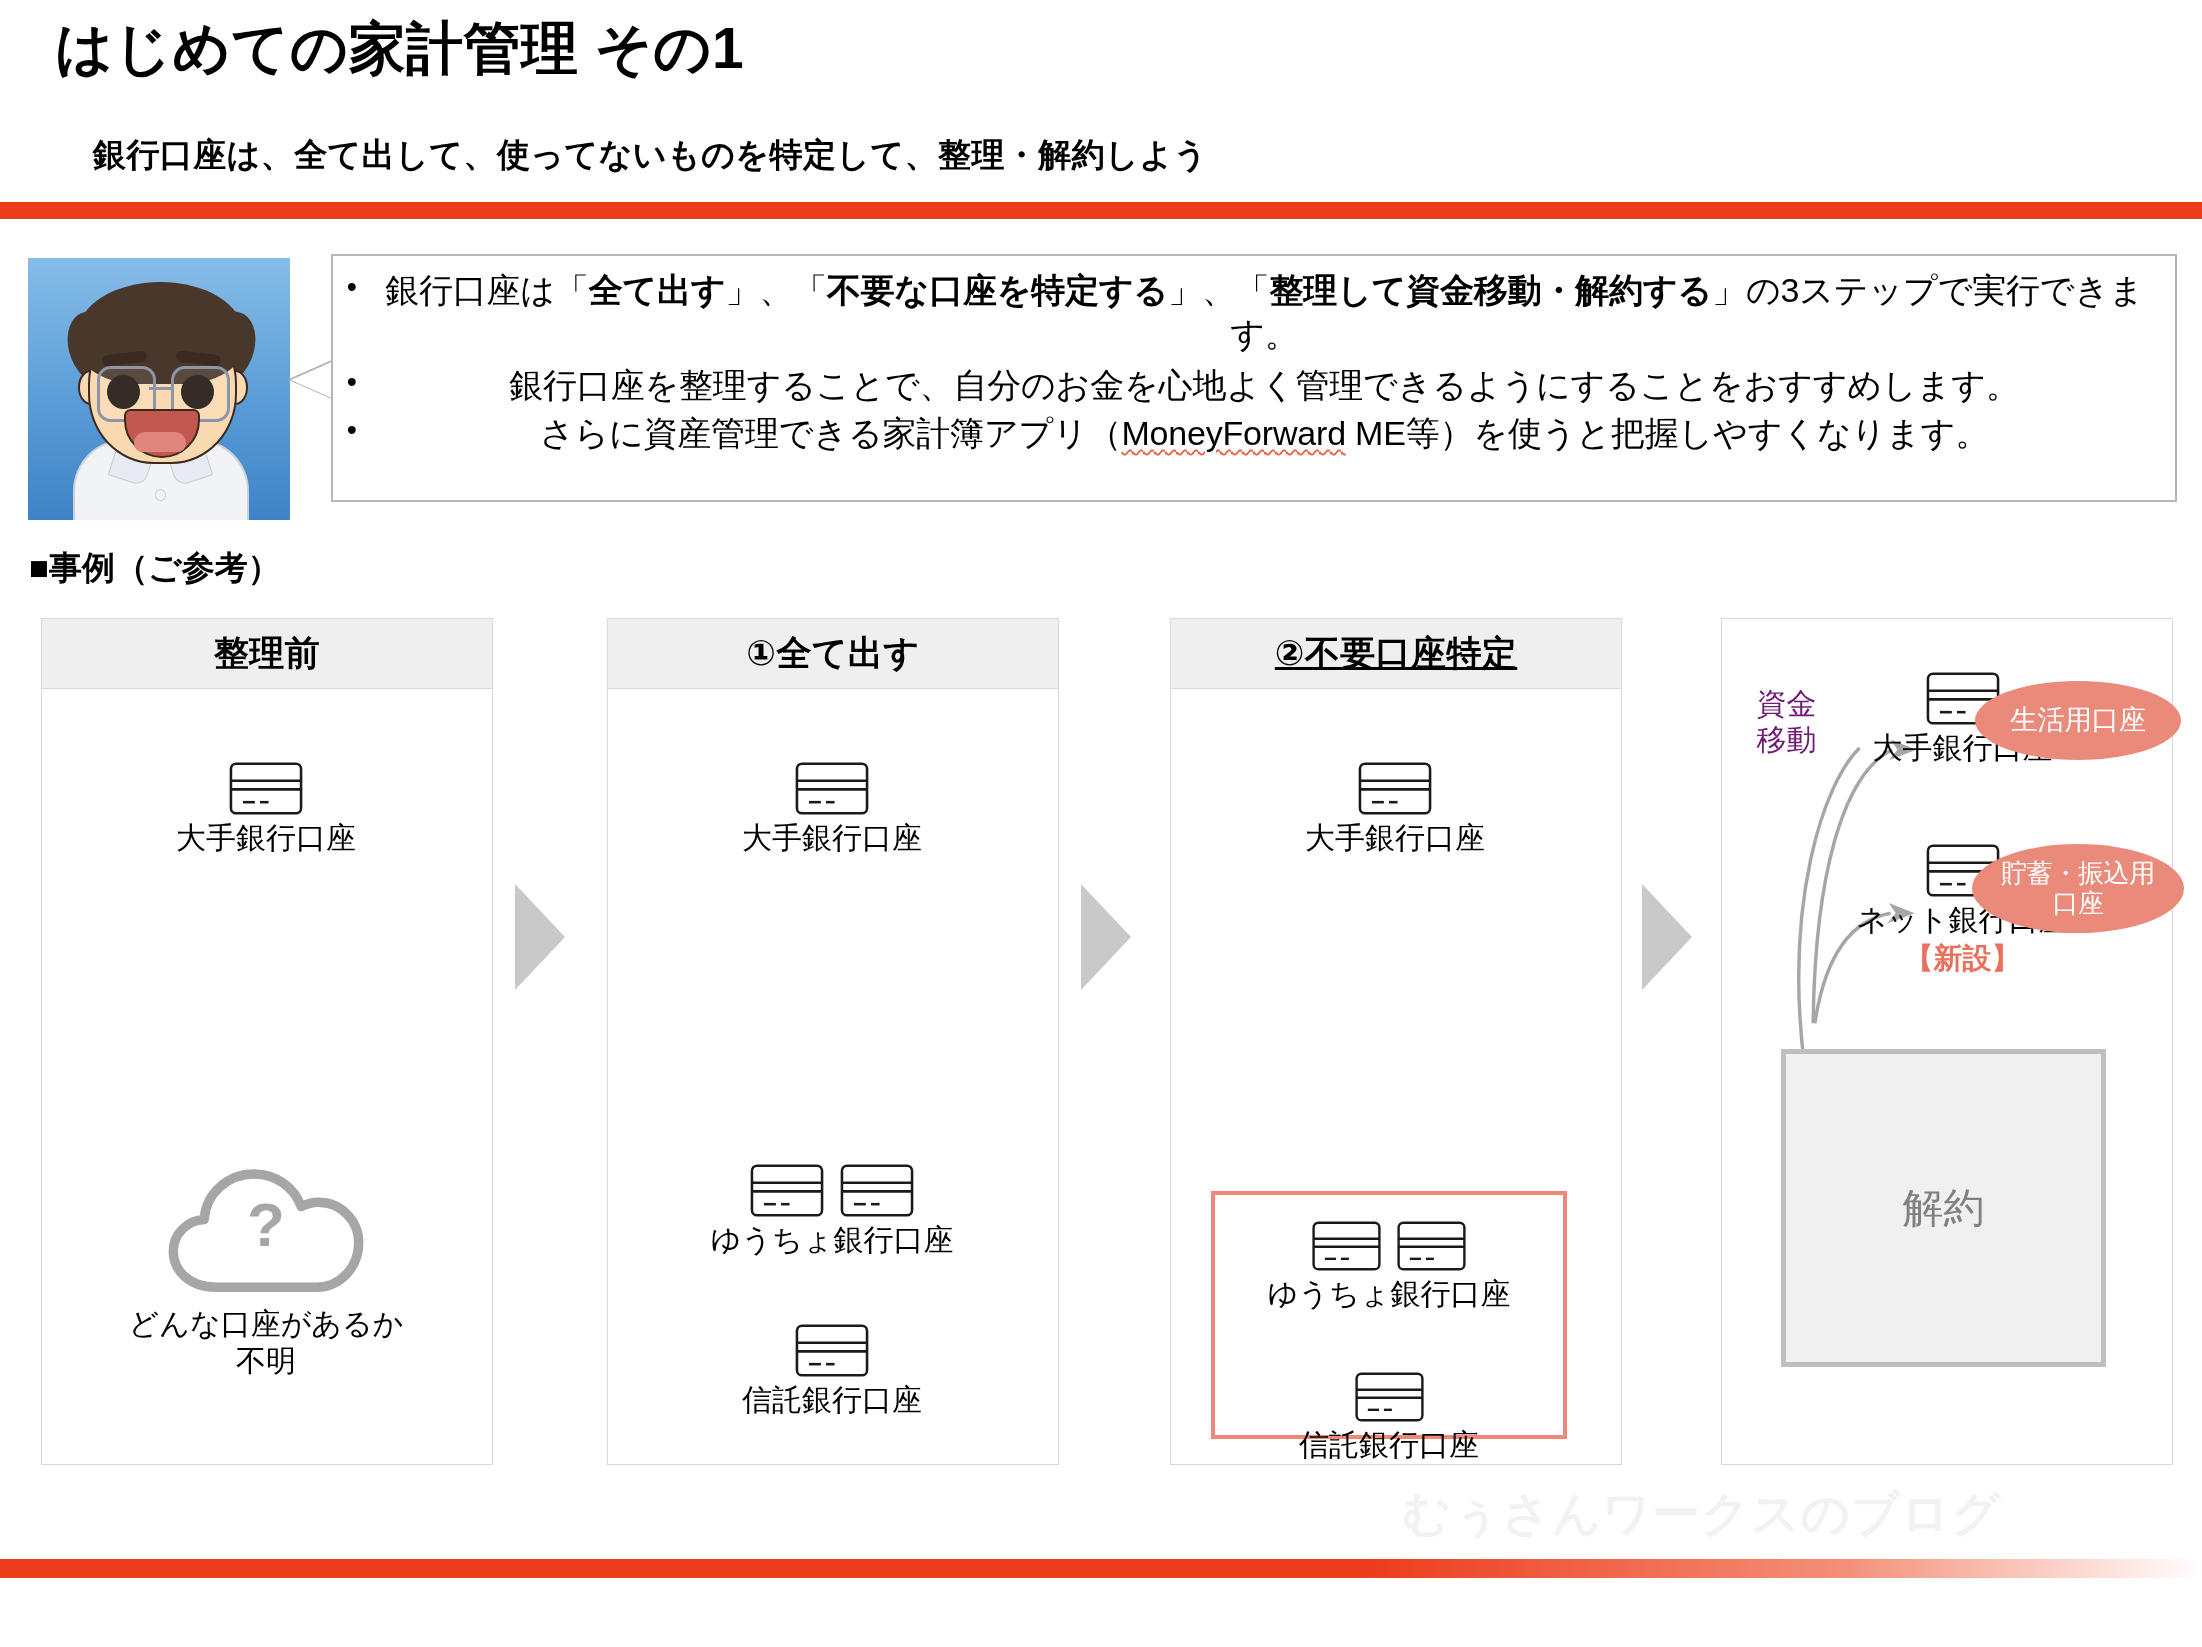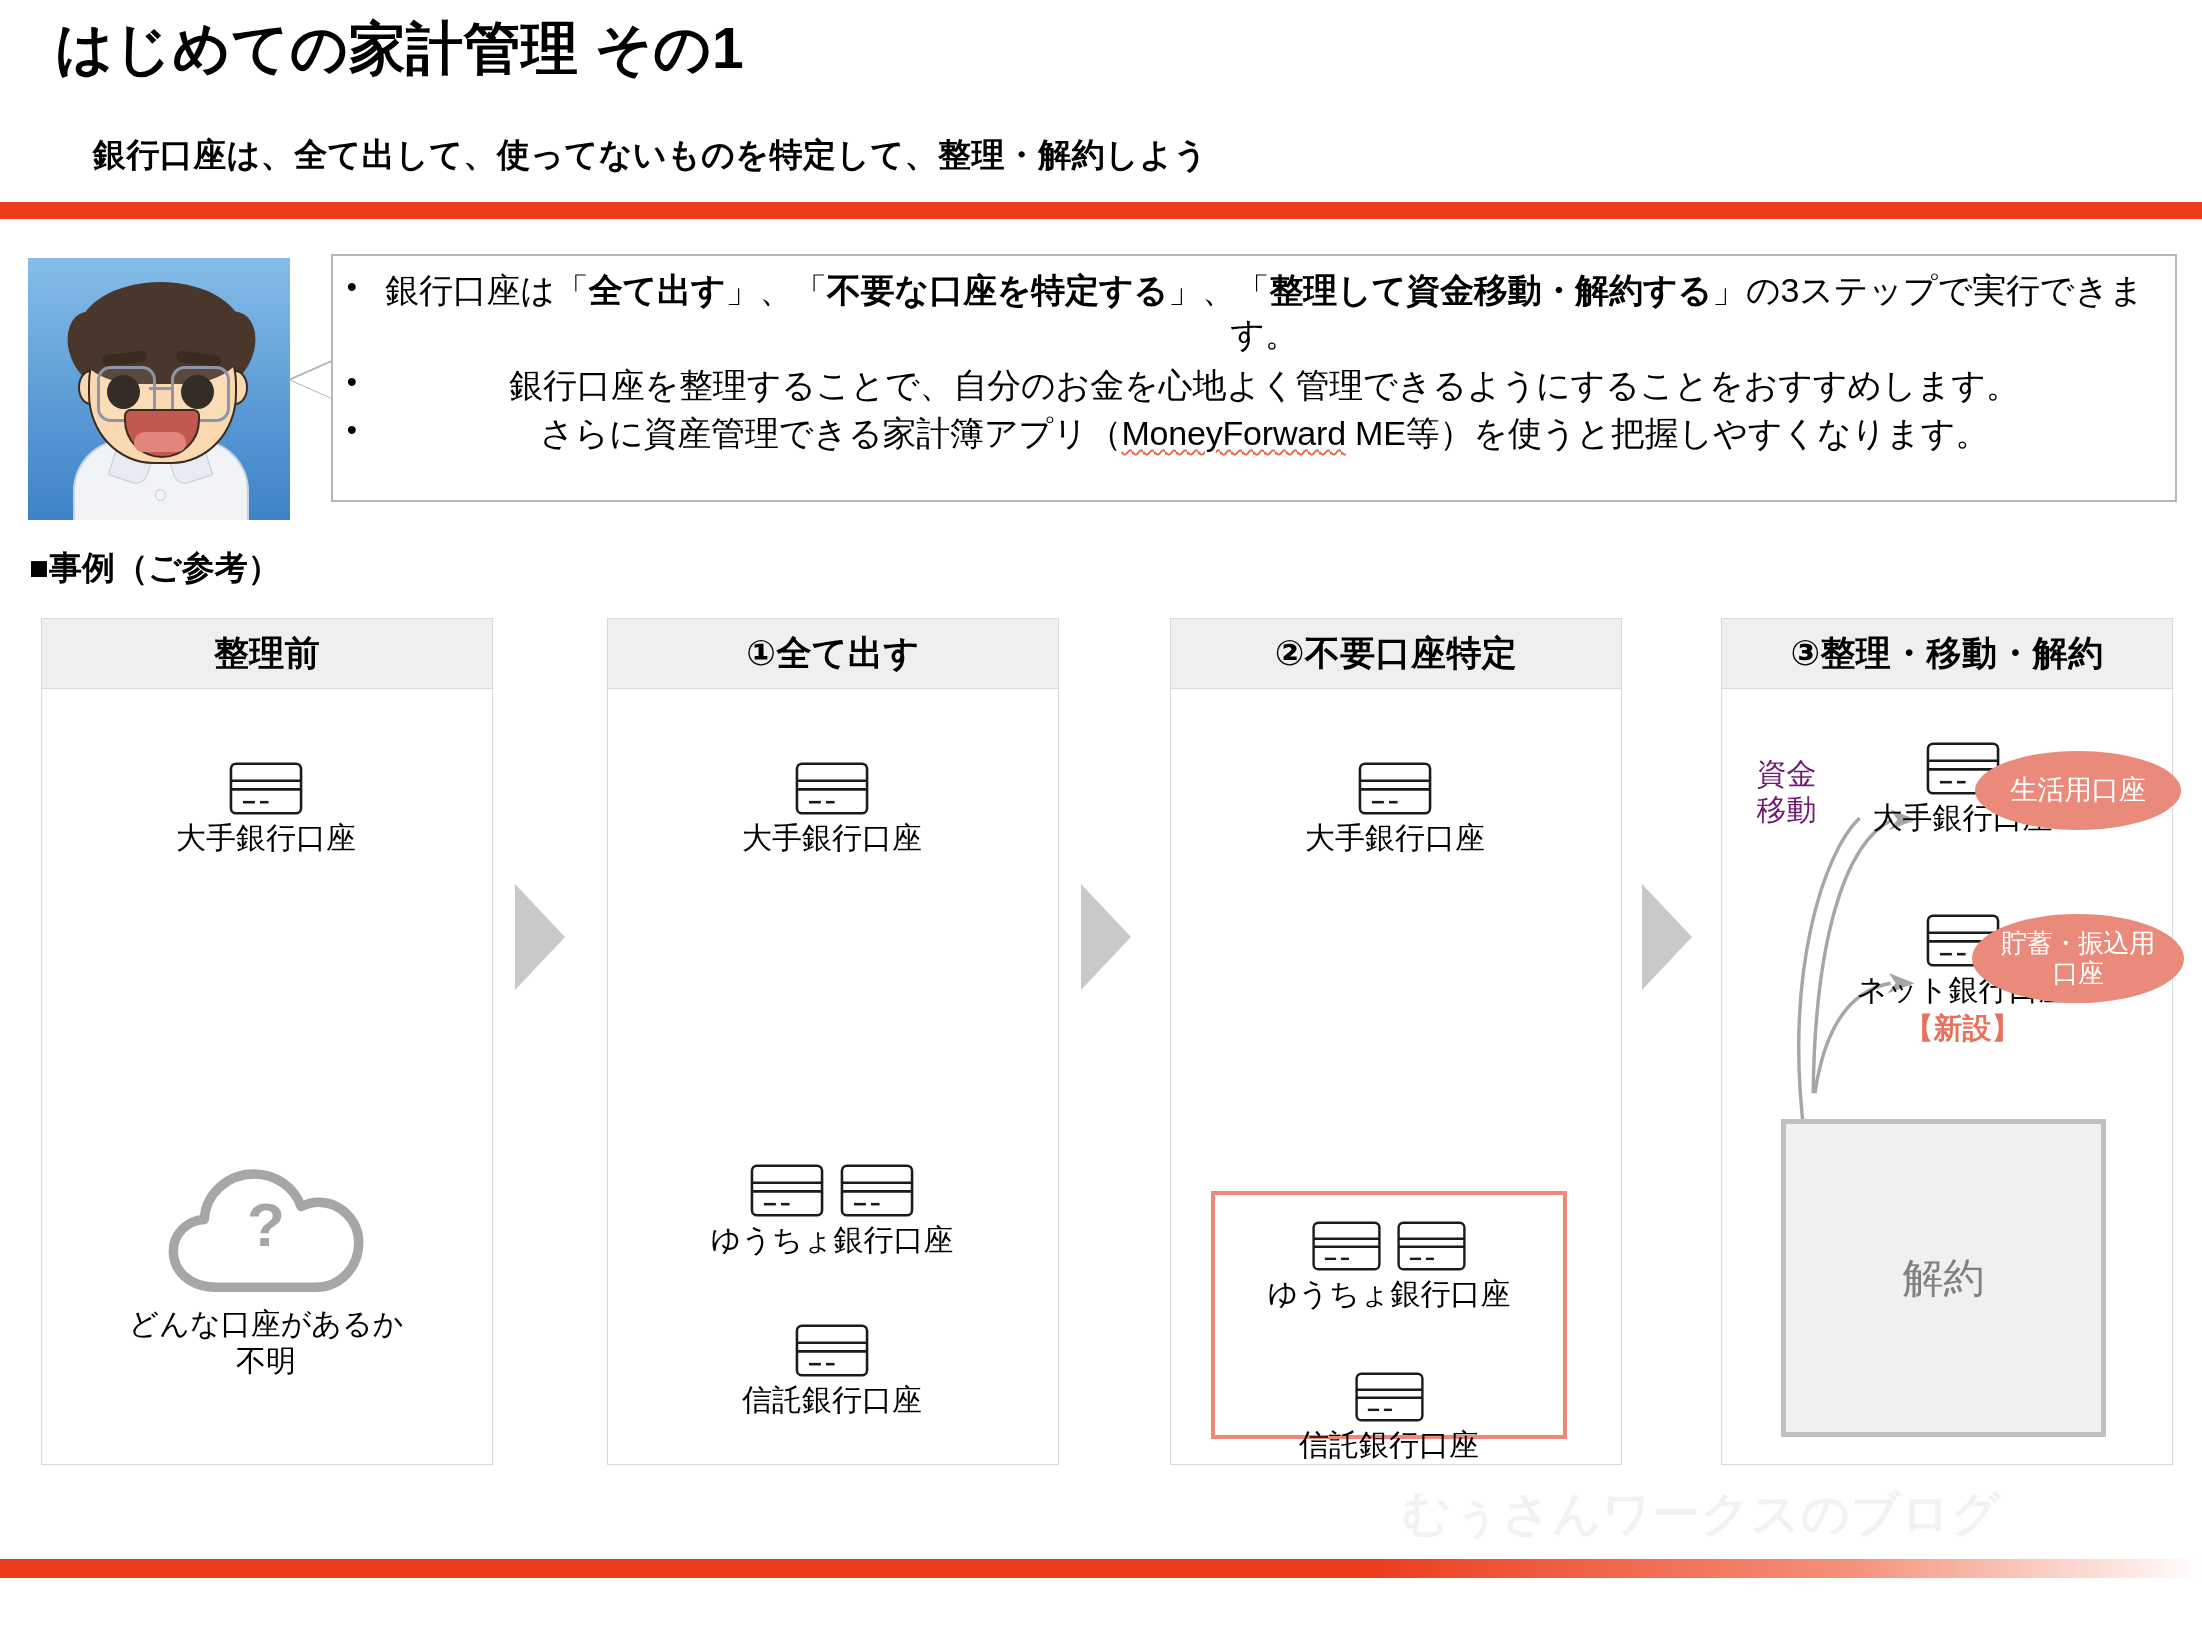--- a/index.html
+++ b/index.html
@@ -163,21 +163,21 @@
     position: absolute;
     top: 618px;
     width: 452px;
     height: 847px;
     border: 1.7px solid #D9D9D9;
     box-sizing: border-box;
     background: #ffffff;
   }
   #panel-0 { left: 41px; }
   #panel-1 { left: 607px; }
-  #panel-2 { left: 1170px; }
+  #panel-2 { left: 1170px; text-decoration: underline; }
   #panel-3 { left: 1721px; }
   .panel-head {
     height: 69px;
     background: #EFEFEF;
     border-bottom: 1.7px solid #D9D9D9;
     display: flex;
     align-items: center;
     justify-content: center;
     font-size: 35px;
     font-weight: bold;
@@ -504,21 +504,20 @@
           </svg>
         </div>
         <div class="item-label">信託銀行口座</div>
       </div>
     </div>
 
   </div>
 </div>
 
 <div class="panel" id="panel-3">
-  <div class="panel-head">③整理・移動・解約</div>
   <div class="panel-body">
 
     <svg id="c3-svg" viewBox="0 0 521 901">
 
       <path d="M96 520 C72 330 118 190 160 150" fill="none" stroke="#A6A6A6" stroke-width="4"></path>
       <path d="M106 470 C108 300 140 180 198 152" fill="none" stroke="#A6A6A6" stroke-width="4"></path>
       <polygon points="196,140 226,152 194,164 204,152" fill="#A6A6A6"></polygon>
 
       <path d="M108 470 C120 390 150 350 196 342" fill="none" stroke="#A6A6A6" stroke-width="4"></path>
       <polygon points="194,330 224,342 192,354 202,342" fill="#A6A6A6"></polygon>

